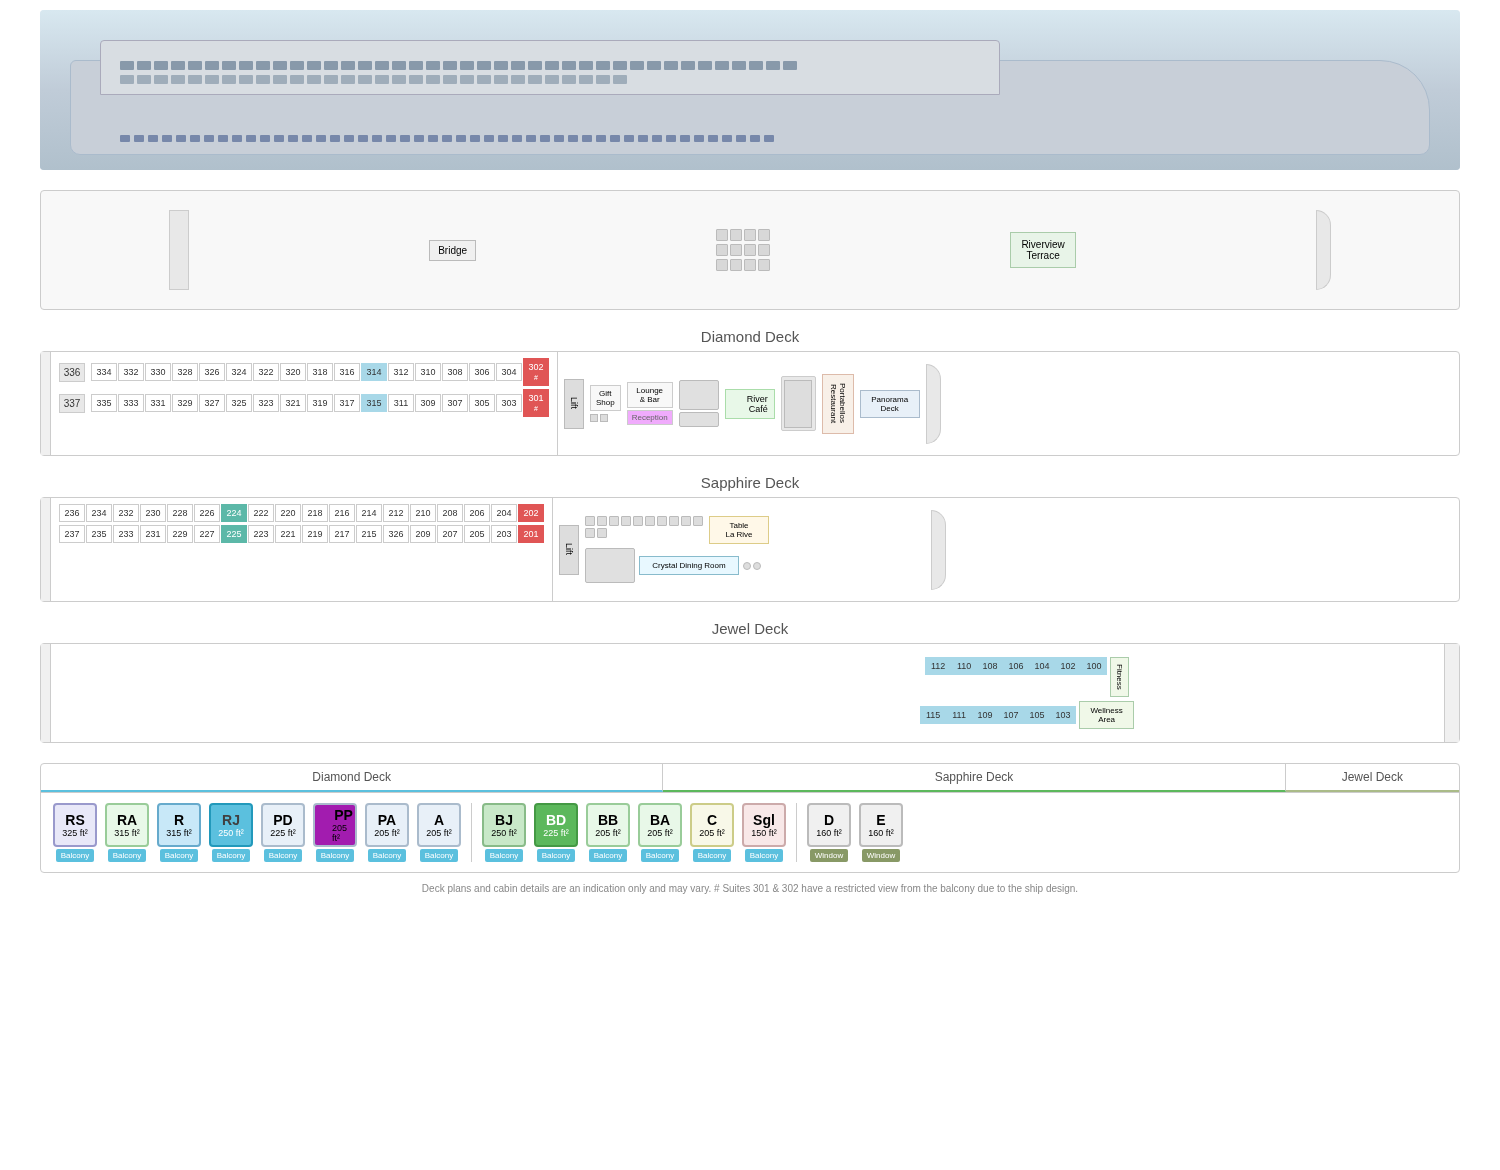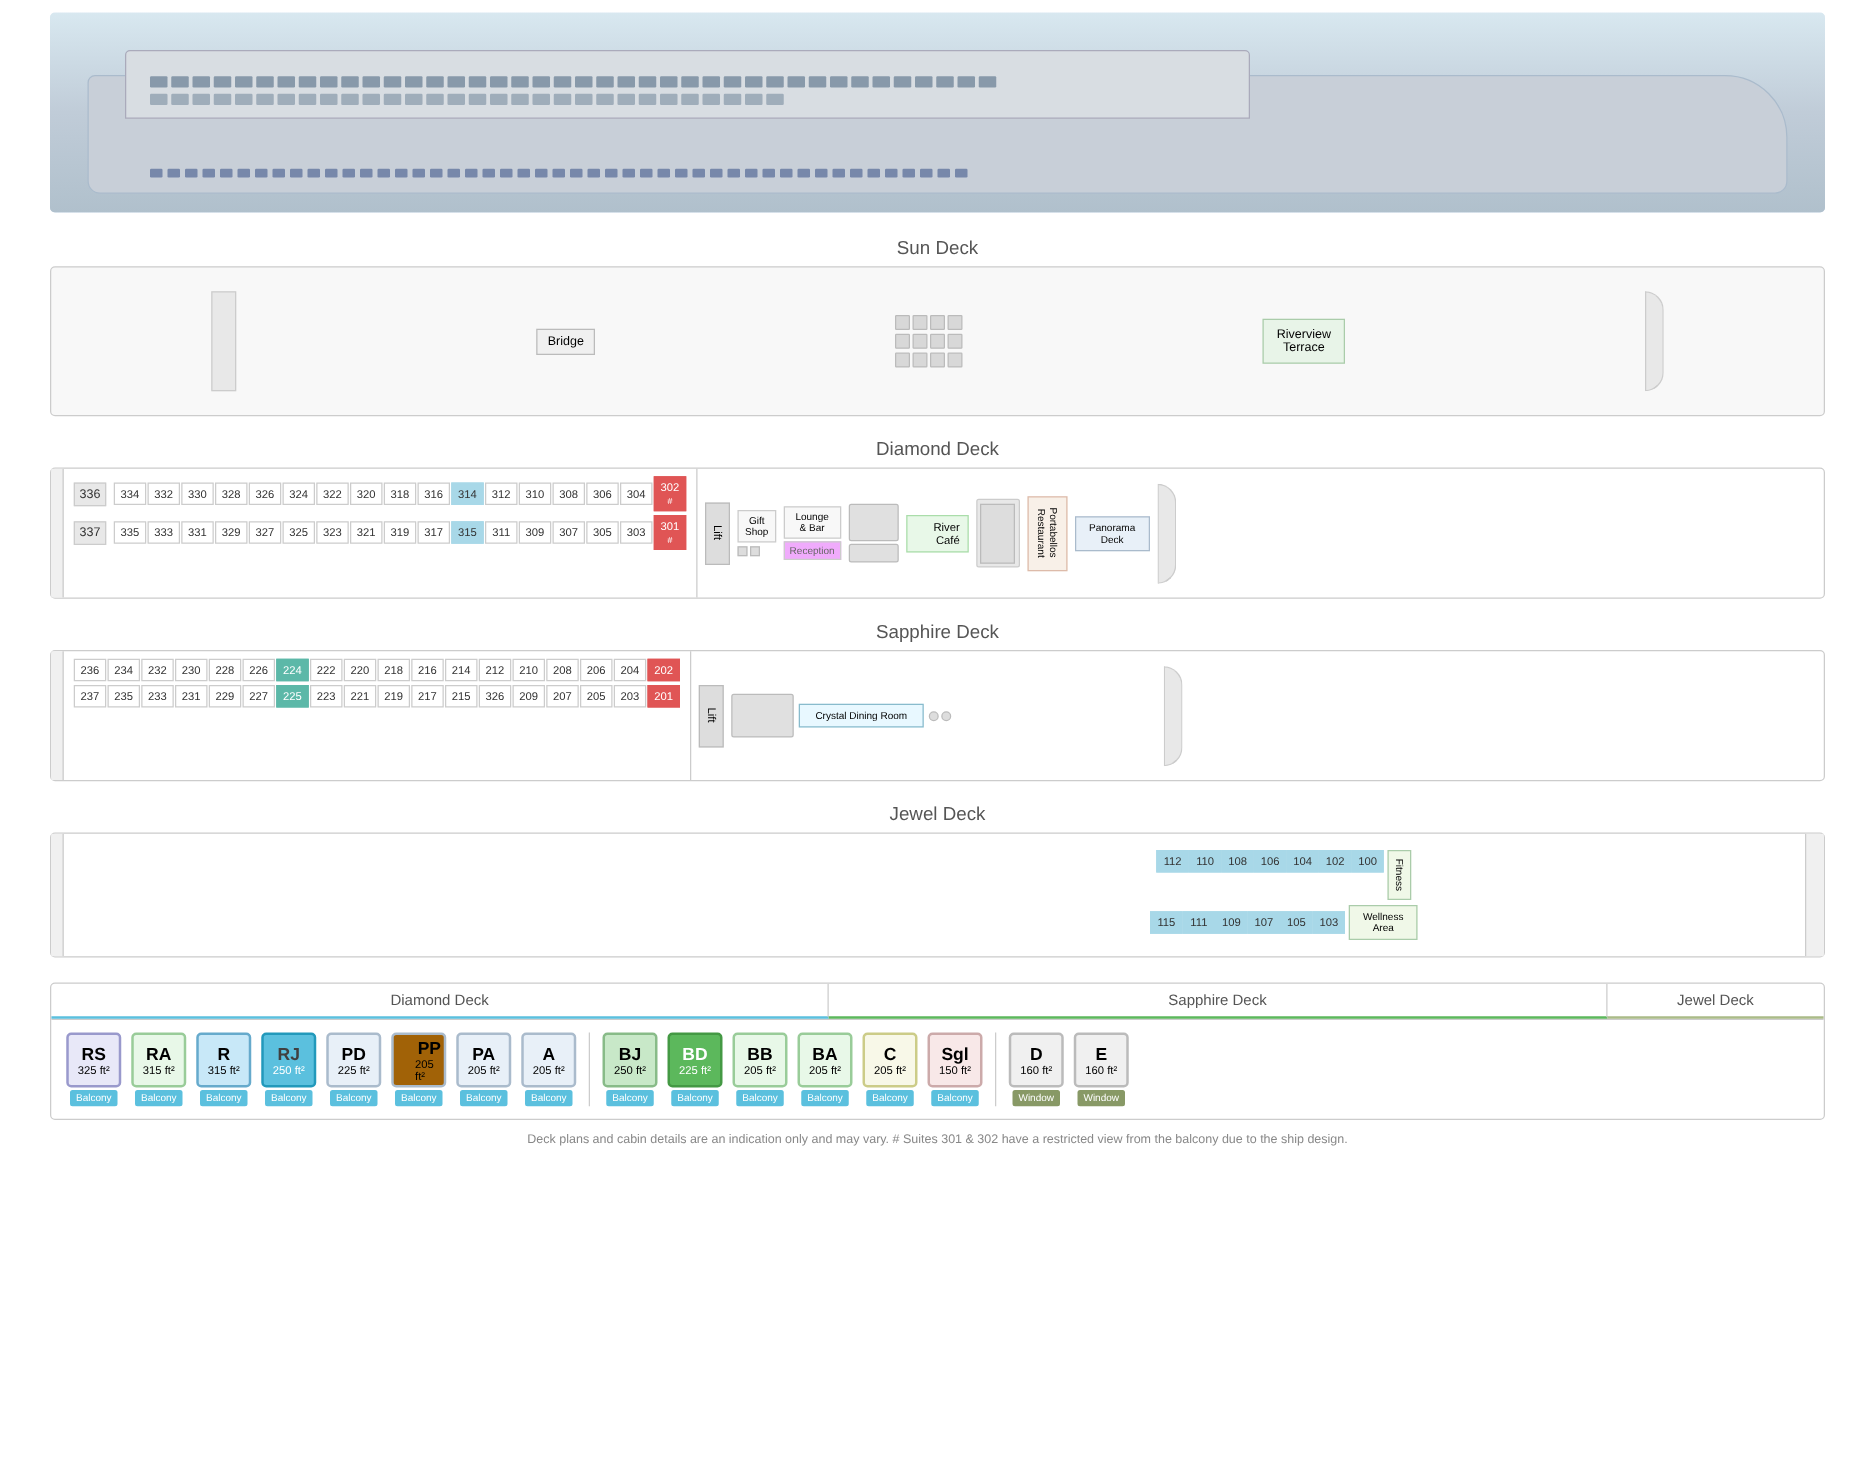--- a/index.html
+++ b/index.html
@@ -286,21 +286,21 @@
       margin-top: 10px;
       padding-bottom: 10px;
     }
 
     
     .badge-rs { background: #e8e8f8; border-color: #9999cc; }
     .badge-ra { background: #e8f8e8; border-color: #99cc99; }
     .badge-r  { background: #c8e8f8; border-color: #66aacc; }
     .badge-rj { background: #5bc0de; border-color: #2299bb; color: #fff; }
     .badge-pd { background: #e8f0f8; border-color: #aabbcc; }
-    .badge-pp { background: #a16207; border-color: #aabbcc; padding-left: 17px; }
+    .badge-pp { background: #a21caf; border-color: #aabbcc; padding-left: 17px; }
     .badge-pa { background: #e8f0f8; border-color: #aabbcc; }
     .badge-a  { background: #e8f0f8; border-color: #aabbcc; }
     .badge-bj { background: #c8e8c8; border-color: #88bb88; }
     .badge-bd { background: #5cb85c; border-color: #449944; color: #fff; }
     .badge-bb { background: #e8f8e8; border-color: #99cc99; }
     .badge-ba { background: #e8f8e8; border-color: #99cc99; }
     .badge-c  { background: #f8f8e8; border-color: #cccc88; }
     .badge-sgl { background: #f8e8e8; border-color: #ccaaaa; }
     .badge-d  { background: #f0f0f0; border-color: #bbbbbb; }
     .badge-e  { background: #f0f0f0; border-color: #bbbbbb; }
@@ -441,21 +441,20 @@
       <div style="width:10px;height:7px;background:#7788aa;border-radius:1px;"></div>
       <div style="width:10px;height:7px;background:#7788aa;border-radius:1px;"></div>
       <div style="width:10px;height:7px;background:#7788aa;border-radius:1px;"></div>
       <div style="width:10px;height:7px;background:#7788aa;border-radius:1px;"></div>
       <div style="width:10px;height:7px;background:#7788aa;border-radius:1px;"></div>
       <div style="width:10px;height:7px;background:#7788aa;border-radius:1px;"></div>
     </div>
   </div>
 
   <div class="deck-section">
-    <div class="deck-title">Sun Deck</div>
     <div class="deck-plan sun-deck-plan">
       <div style="flex:1;display:flex;align-items:center;justify-content:space-around;padding:8px;">
         <div style="width:20px;height:80px;background:#e8e8e8;border:1px solid #ccc;"></div>
         <div class="bridge-box">Bridge</div>
         <div style="display:flex;flex-direction:column;gap:3px;">
           <div style="display:flex;gap:2px;">
             <div style="width:12px;height:12px;background:#d8d8d8;border:1px solid #bbb;border-radius:1px;"></div>
             <div style="width:12px;height:12px;background:#d8d8d8;border:1px solid #bbb;border-radius:1px;"></div>
             <div style="width:12px;height:12px;background:#d8d8d8;border:1px solid #bbb;border-radius:1px;"></div>
             <div style="width:12px;height:12px;background:#d8d8d8;border:1px solid #bbb;border-radius:1px;"></div>
@@ -617,20 +616,38 @@
           <div class="room-num">203</div>
           <div class="room-num red">201</div>
         </div>
       </div>
 
       <div class="sapphire-services">
         <div style="display:flex;flex-direction:column;gap:2px;align-items:center;">
           <div class="lift-box">Lift</div>
         </div>
         <div style="display:flex;flex-direction:column;gap:4px;flex:1;">
+          <div style="display:flex;gap:4px;align-items:flex-start;">
+            <div style="display:flex;gap:2px;flex-wrap:wrap;max-width:120px;">
+              <div style="width:10px;height:10px;background:#ddd;border:1px solid #bbb;border-radius:1px;"></div>
+              <div style="width:10px;height:10px;background:#ddd;border:1px solid #bbb;border-radius:1px;"></div>
+              <div style="width:10px;height:10px;background:#ddd;border:1px solid #bbb;border-radius:1px;"></div>
+              <div style="width:10px;height:10px;background:#ddd;border:1px solid #bbb;border-radius:1px;"></div>
+              <div style="width:10px;height:10px;background:#ddd;border:1px solid #bbb;border-radius:1px;"></div>
+              <div style="width:10px;height:10px;background:#ddd;border:1px solid #bbb;border-radius:1px;"></div>
+              <div style="width:10px;height:10px;background:#ddd;border:1px solid #bbb;border-radius:1px;"></div>
+              <div style="width:10px;height:10px;background:#ddd;border:1px solid #bbb;border-radius:1px;"></div>
+              <div style="width:10px;height:10px;background:#ddd;border:1px solid #bbb;border-radius:1px;"></div>
+              <div style="width:10px;height:10px;background:#ddd;border:1px solid #bbb;border-radius:1px;"></div>
+              <div style="width:10px;height:10px;background:#ddd;border:1px solid #bbb;border-radius:1px;"></div>
+              <div style="width:10px;height:10px;background:#ddd;border:1px solid #bbb;border-radius:1px;"></div>
+            </div>
+            <div class="table-la-rive-box" style="white-space:pre-line;font-size:8px;">Table
+La Rive</div>
+          </div>
           <div style="display:flex;gap:4px;align-items:center;">
             <div style="width:50px;height:35px;background:#e0e0e0;border:1px solid #bbb;border-radius:2px;"></div>
             <div class="crystal-dining-box" style="white-space:pre-line;font-size:8px;">Crystal Dining Room</div>
             <div style="display:flex;gap:2px;">
               <div style="width:8px;height:8px;background:#ddd;border-radius:50%;border:1px solid #bbb;"></div>
               <div style="width:8px;height:8px;background:#ddd;border-radius:50%;border:1px solid #bbb;"></div>
             </div>
           </div>
         </div>
         <div style="width:15px;height:80px;background:#e8e8e8;border:1px solid #ccc;border-radius:0 20px 20px 0;"></div>

